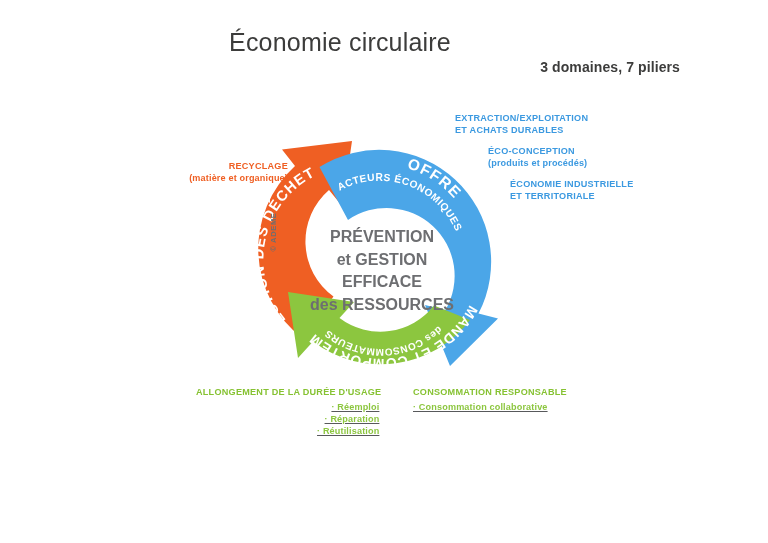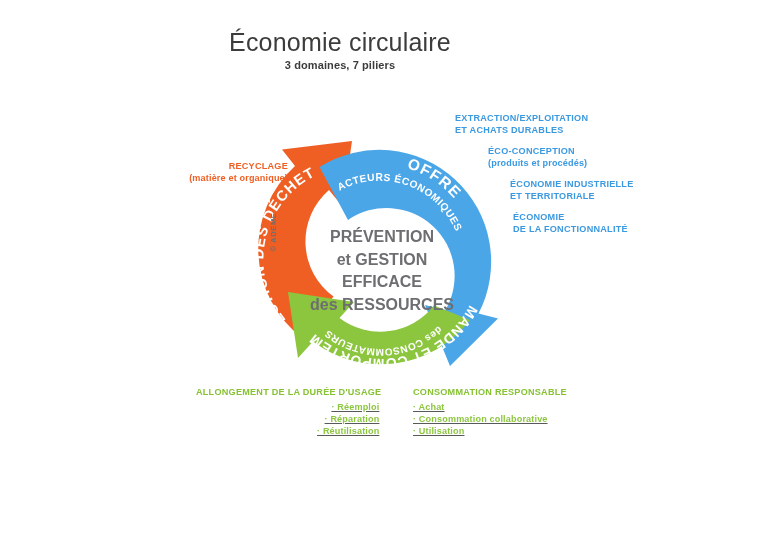--- a/index.html
+++ b/index.html
@@ -26,25 +26,26 @@
     text-align: center;
   }
   #page-title {
     font-size: 25px;
     font-weight: 400;
     letter-spacing: 0.2px;
     color: #3c3c3b;
     line-height: 1.15;
   }
   #page-subtitle {
-    font-size: 11px;
+    font-size: 14px;
     font-weight: bold;
     color: #3c3c3b;
     margin-top: 2px;
     letter-spacing: 0.1px;
+    text-align: right;
   }
 
   
   #diagram {
     position: absolute;
     left: 0;
     top: 0;
     width: 768px;
     height: 543px;
   }
@@ -215,35 +216,29 @@
     <div class="lbl-head blue-text">ET ACHATS DURABLES</div>
   </div>
   <div class="label-group right-block" id="lbl-ecoconception">
     <div class="lbl-head blue-text">ÉCO-CONCEPTION</div>
     <div class="lbl-sub blue-text">(produits et procédés)</div>
   </div>
   <div class="label-group right-block" id="lbl-ecologie">
     <div class="lbl-head blue-text">ÉCONOMIE INDUSTRIELLE</div>
     <div class="lbl-head blue-text">ET TERRITORIALE</div>
   </div>
-  <div class="label-group right-block" id="lbl-economie">
-    <div class="lbl-head blue-text">ÉCONOMIE</div>
-    <div class="lbl-head blue-text">DE LA FONCTIONNALITÉ</div>
-  </div>
 </div>
 
 <div class="label-group" id="lbl-allongement">
   <div class="lbl-head green-text">ALLONGEMENT DE LA DURÉE D'USAGE</div>
   <div class="green-list">
     <div class="lbl-sub green-item">· Réemploi</div>
     <div class="lbl-sub green-item">· Réparation</div>
     <div class="lbl-sub green-item">· Réutilisation</div>
   </div>
 </div>
 
 <div class="label-group" id="lbl-consommation">
   <div class="lbl-head green-text">CONSOMMATION RESPONSABLE</div>
   <div class="green-list">
-    <div class="lbl-sub green-item">· Achat</div>
     <div class="lbl-sub green-item">· Consommation collaborative</div>
-    <div class="lbl-sub green-item">· Utilisation</div>
   </div>
 </div>
 
 </body></html>

